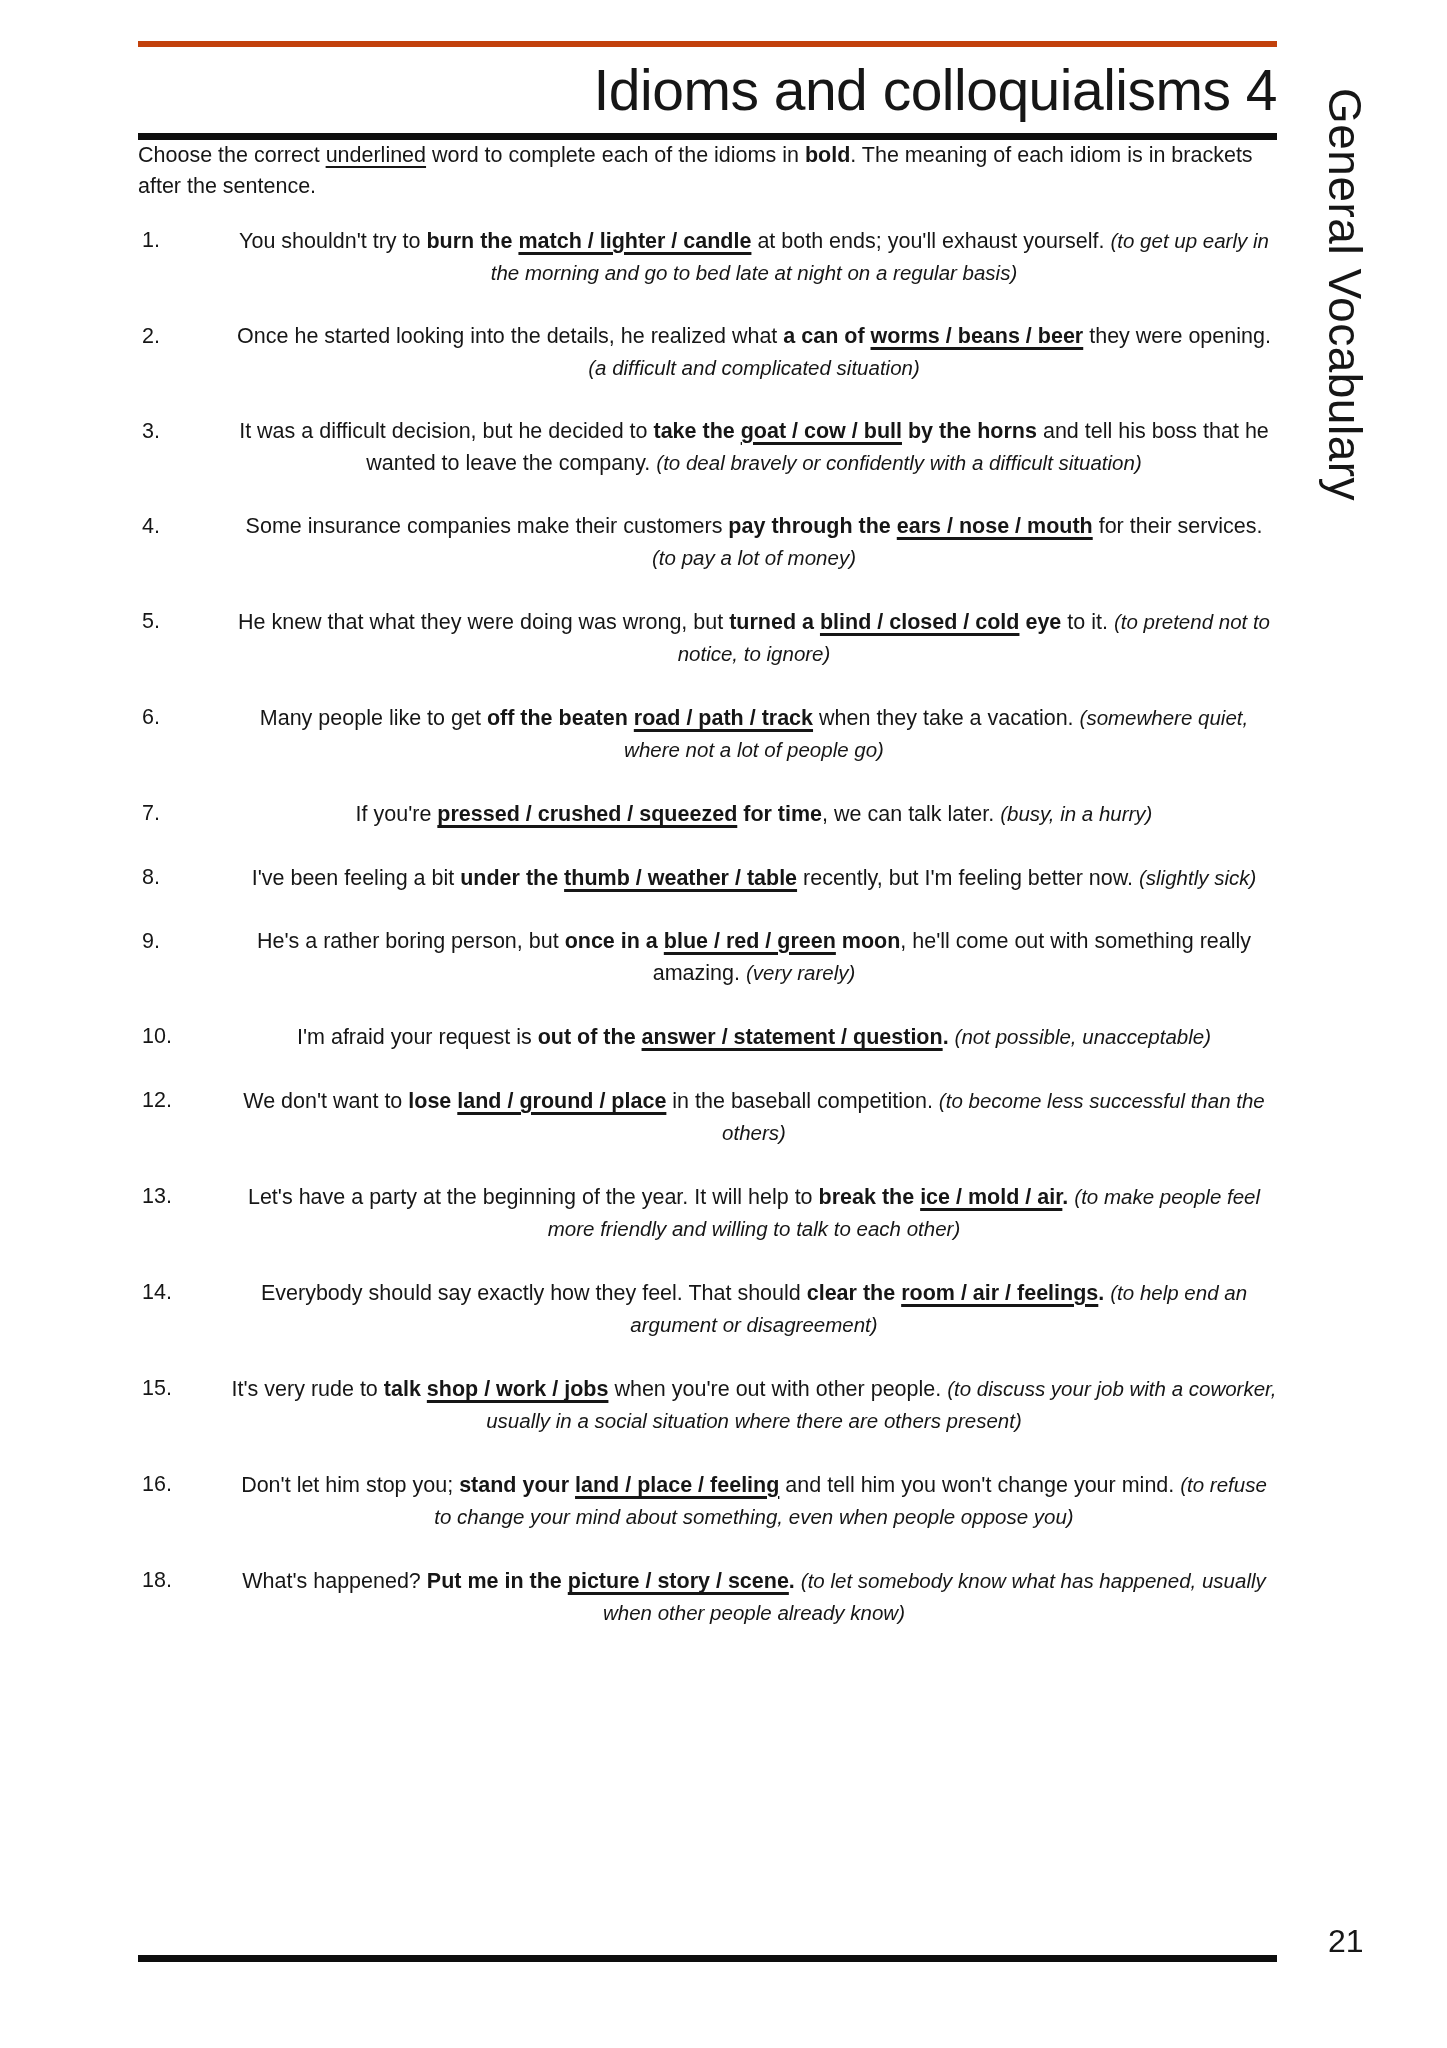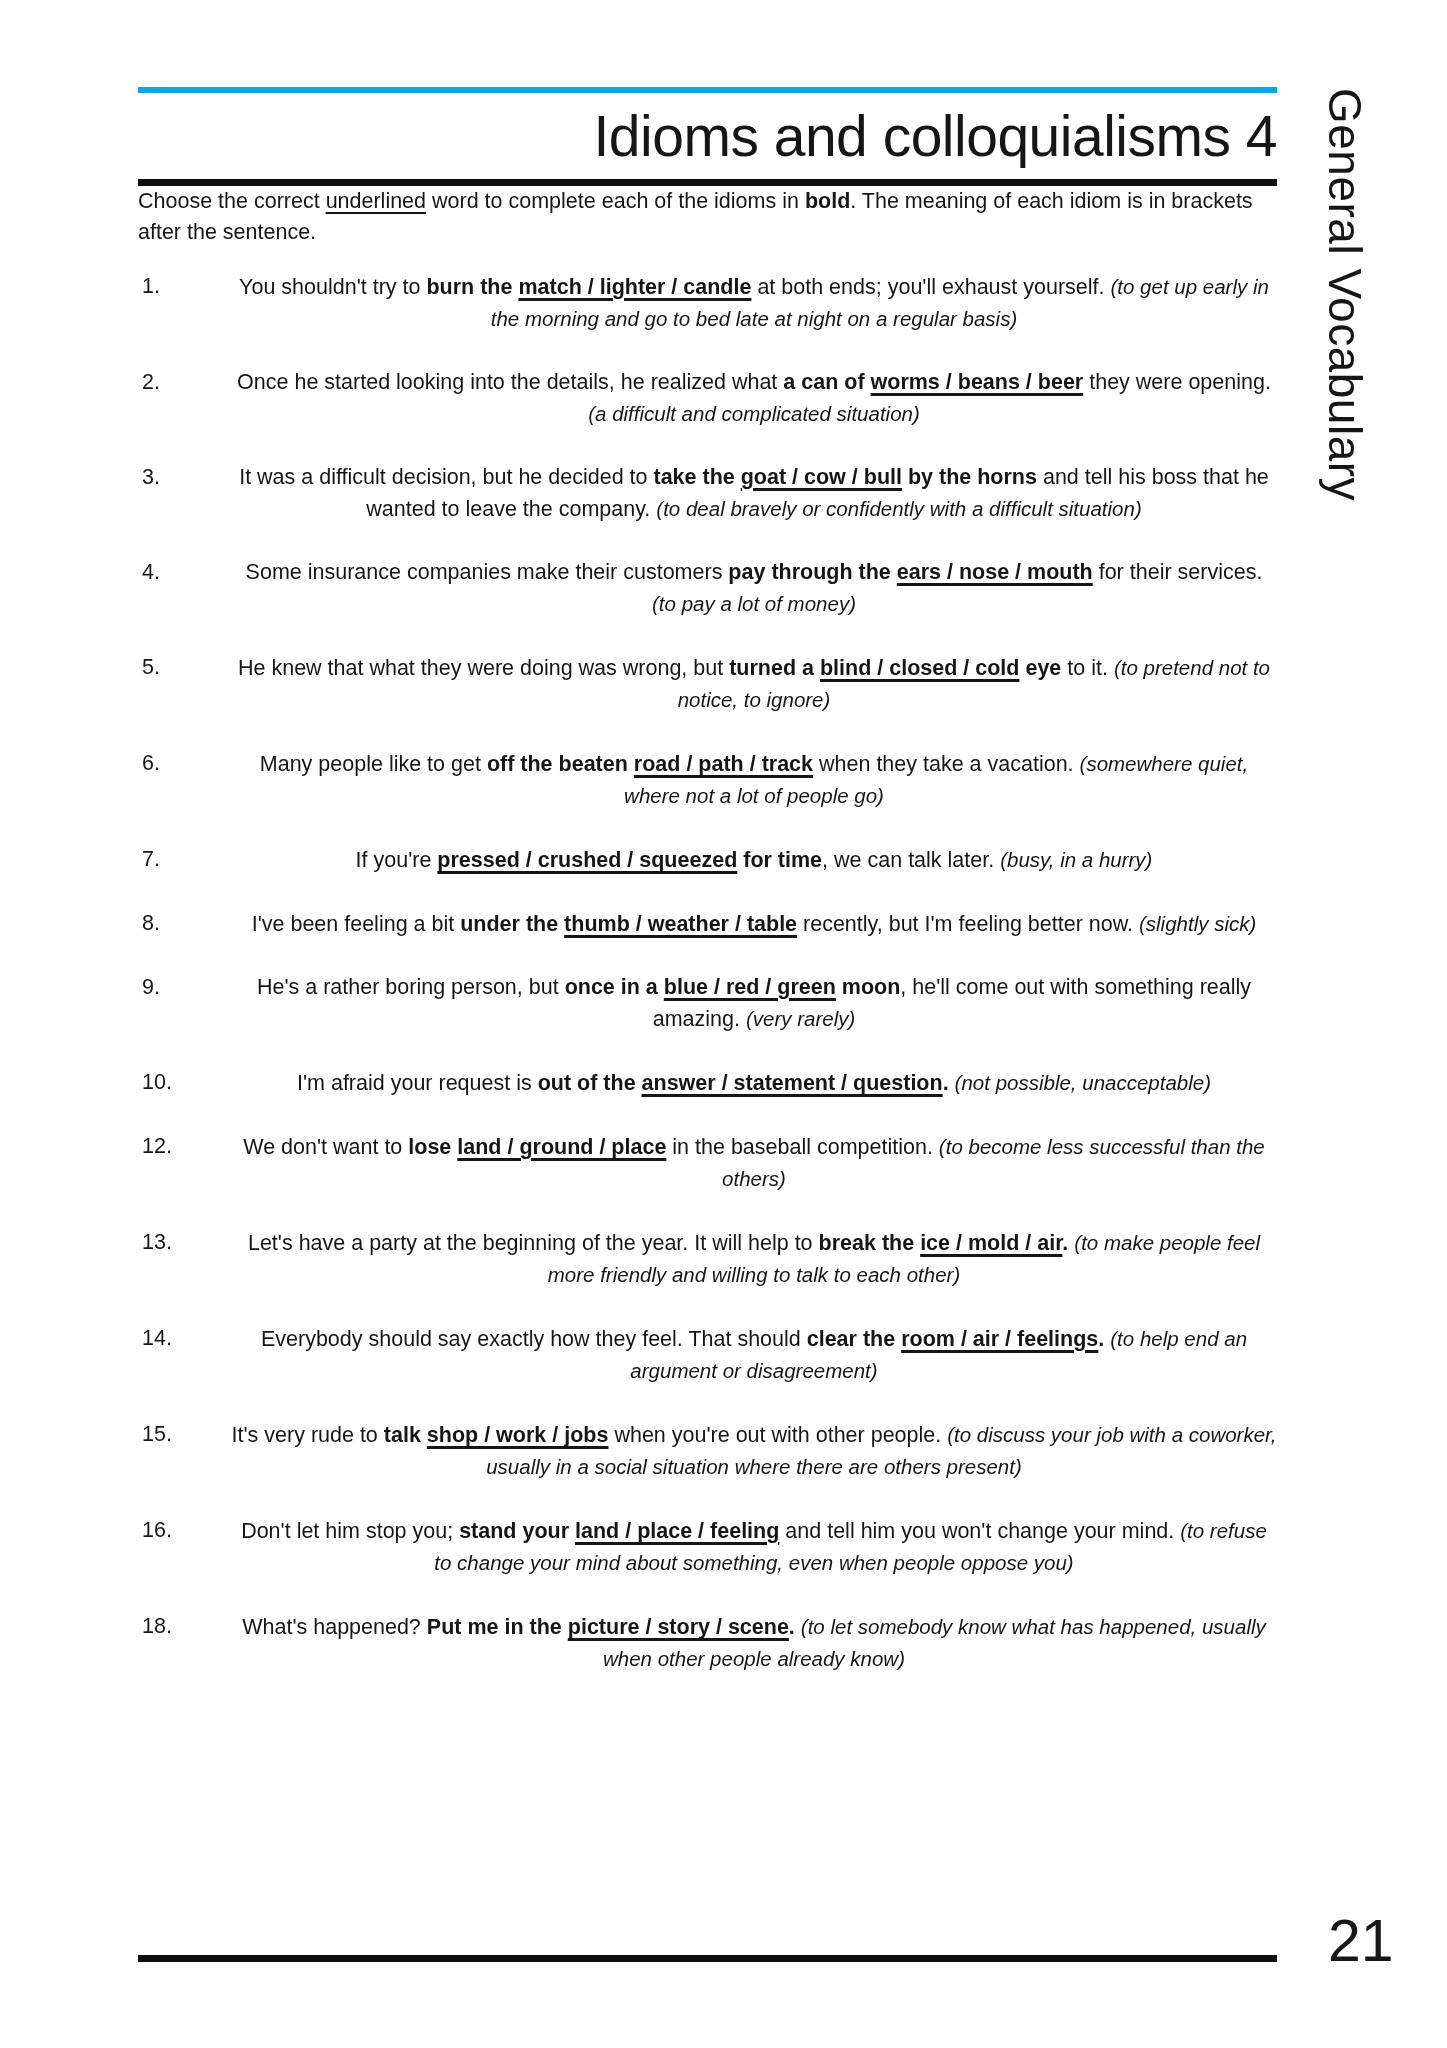--- a/index.html
+++ b/index.html
@@ -16,22 +16,22 @@
     color: #161616;
     overflow: hidden;
   }
   .content {
     position: absolute;
     left: 138px;
     top: 0;
     width: 1139px;
   }
   .header-band {
-    margin-top: 87px;
-    border-top: 6px solid #0ea5e9;
+    margin-top: 41px;
+    border-top: 6px solid #c2410c;
     border-bottom: 7px solid #0e0e0e;
   }
   .page-title {
     margin: 0;
     text-align: right;
     font-size: 57px;
     font-weight: 400;
     letter-spacing: -0.5px;
     line-height: 86px;
     white-space: nowrap;
@@ -102,21 +102,21 @@
     left: 138px;
     top: 1955px;
     width: 1139px;
     height: 7px;
     background: #0e0e0e;
   }
   .page-number {
     position: absolute;
     left: 1328px;
     top: 1918px;
-    font-size: 59px;
+    font-size: 32px;
     line-height: 46px;
     color: #161616;
   }
 </style>
 </head>
 <body>
 
 <div class="page">
   <div class="content">
     <div class="header-band">

